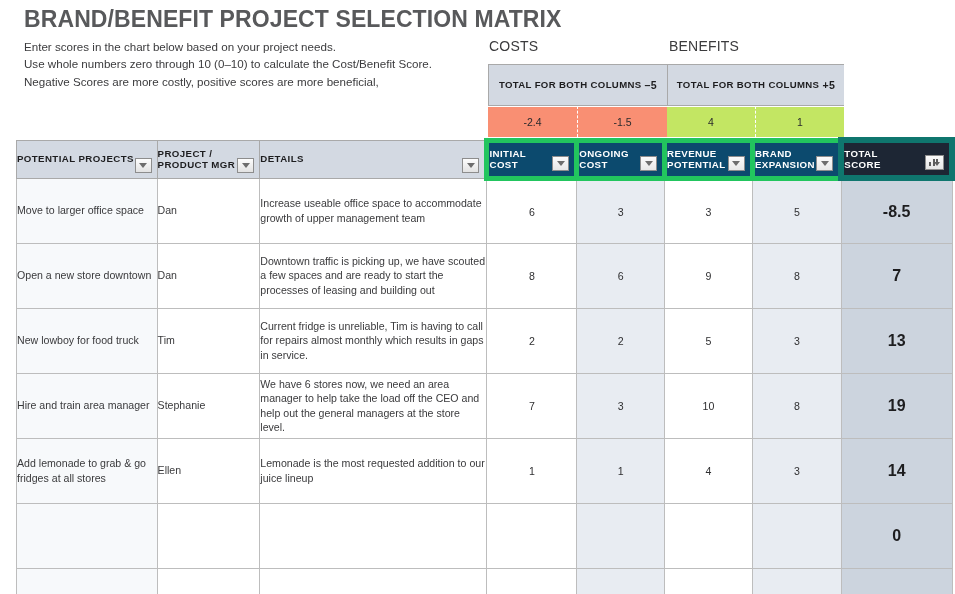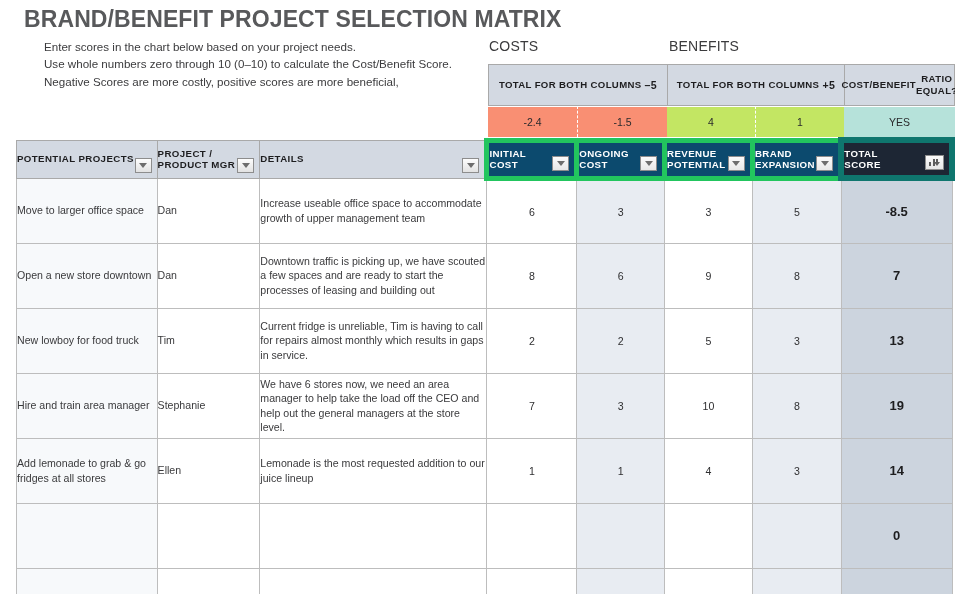--- a/index.html
+++ b/index.html
@@ -24,21 +24,21 @@
 
   
   .instructions {
     position: absolute;
     left: 24px; top: 38px;
     font-size: 11.6px;
     line-height: 17.3px;
     color: #3b3b3d;
     white-space: nowrap;
   }
-  .instructions div { white-space: nowrap; margin-left: 20px; }
+  .instructions div { white-space: nowrap; }
 
   
   .sec-label {
     position: absolute;
     top: 38px;
     font-size: 14px;
     color: #3b3b3d;
     letter-spacing: 0.2px;
   }
   #sec-costs { left: 489px; }
@@ -191,21 +191,21 @@
     border: 1px solid #bdbdbd;
     text-align: center;
     font-size: 10.6px;
     color: #2f2f31;
   }
   td.n-white { background: #ffffff; }
   td.n-shade { background: #e8ecf2; border-left: 1px dashed #9aa3b0; }
   td.n-total {
     background: #ccd4de;
     font-weight: bold;
-    font-size: 13px;
+    font-size: 16px;
     color: #1d1d1f;
   }
 </style>
 </head>
 <body>
 
 <div class="page">
 
   <div class="title">BRAND/BENEFIT PROJECT SELECTION MATRIX</div>
 
@@ -233,29 +233,20 @@
     <div class="sum-col sum-benefits">
       <div class="sum-top">
         <span>TOTAL FOR BOTH COLUMNS</span>&nbsp;<b>+5</b>
       </div>
       <div class="sum-vals">
         <div class="sum-val green">4</div>
         <div class="sum-val green divider">1</div>
       </div>
     </div>
 
-    <div class="sum-col sum-ratio">
-      <div class="sum-top">
-        <div>COST/BENEFIT</div>
-        <div>RATIO EQUAL?</div>
-      </div>
-      <div class="sum-vals">
-        <div class="sum-val teal">YES</div>
-      </div>
-    </div>
 
   </div>
 
   <table class="matrix">
     <colgroup>
       <col class="c-proj">
         <col class="c-mgr">
         <col class="c-det">
       <col class="c-ic">
         <col class="c-oc">

